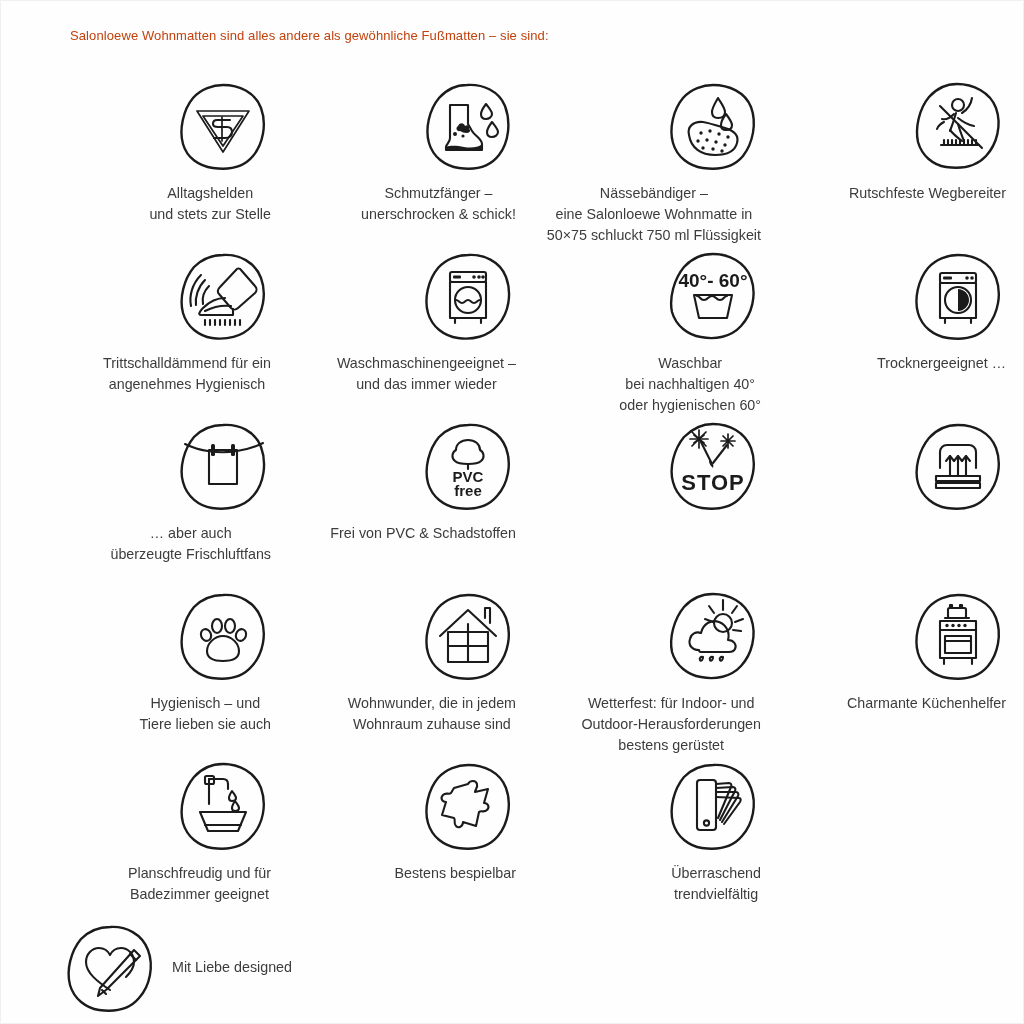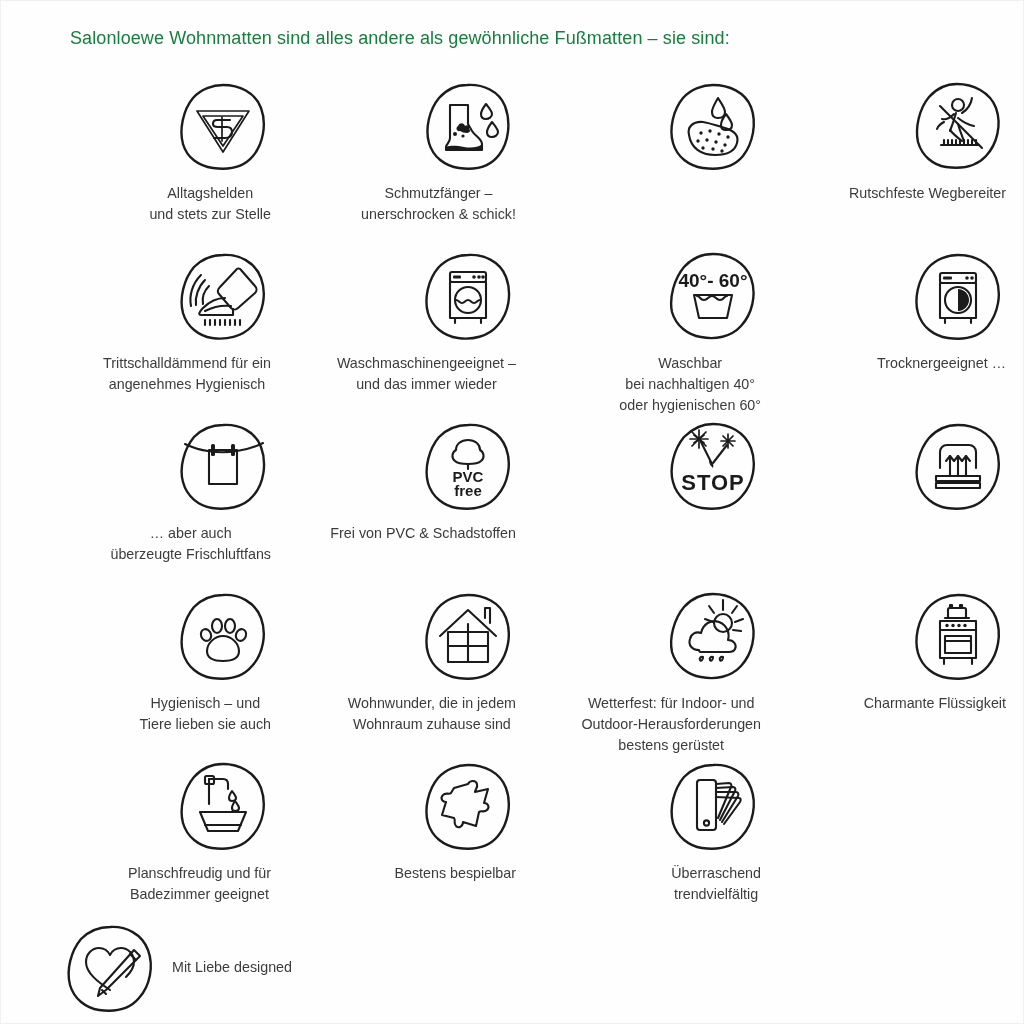--- a/index.html
+++ b/index.html
@@ -27,23 +27,23 @@
     position: absolute;
     inset: 0;
     border: 1px solid #f0f0f0;
     pointer-events: none;
   }
 
   #headline {
     position: absolute;
     left: 70px;
     top: 28px;
-    font-size: 18px;
+    font-size: 13px;
     letter-spacing: 0.1px;
-    color: #15803d;
+    color: #c2410c;
     white-space: nowrap;
   }
 
   #grid {
     position: absolute;
     left: 26px;
     top: 78px;
     width: 980px;
     display: grid;
     grid-template-columns: repeat(4, 245px);
@@ -148,20 +148,23 @@
             <circle class="stf" cx="63" cy="59" r="1.7"></circle>
           <circle class="stf" cx="33" cy="63" r="1.7"></circle>
             <circle class="stf" cx="42" cy="62" r="1.7"></circle>
           <circle class="stf" cx="51" cy="64" r="1.7"></circle>
             <circle class="stf" cx="60" cy="67" r="1.7"></circle>
           <circle class="stf" cx="38" cy="70" r="1.7"></circle>
             <circle class="stf" cx="48" cy="71" r="1.7"></circle>
           <circle class="stf" cx="57" cy="73" r="1.7"></circle>
         </svg>
       </div>
+      <div class="caption">Nässebändiger –
+eine Salonloewe Wohnmatte in
+50×75 schluckt 750 ml Flüssigkeit</div>
     </div>
 
     <div class="cell">
       <div class="badge">
         <svg viewBox="0 0 96 96">
           <path class="ring" d="M47 6 C63 6 80 14 86 30 C92 47 87 66 76 78 C66 89 50 91 36 89 C23 87 12 78 8 64 C5 50 9 31 19 19 C27 10 37 6 47 6 Z"></path>
           <circle class="st" cx="48" cy="27" r="6"></circle>
           <path class="st" d="M44 36 C40 40 36 42 32 41"></path>
           <path class="st" d="M52 35 C57 32 61 26 62 20"></path>
           <path class="st" d="M46 35 C44 42 42 48 40 53"></path>
@@ -409,21 +412,21 @@
           <rect class="st" x="35" y="48" width="26" height="17"></rect>
           <path class="st" d="M35 53 L61 53"></path>
           <circle class="stf" cx="37" cy="37.5" r="1.7"></circle>
             <circle class="stf" cx="43" cy="37.5" r="1.7"></circle>
           <circle class="stf" cx="49" cy="37.5" r="1.7"></circle>
             <circle class="stf" cx="55" cy="37.5" r="1.7"></circle>
           <path class="st" d="M34 70 L34 76"></path>
             <path class="st" d="M62 70 L62 76"></path>
         </svg>
       </div>
-      <div class="caption">Charmante Flüssigkeit</div>
+      <div class="caption">Charmante Küchenhelfer</div>
     </div>
 
     <div class="cell">
       <div class="badge">
         <svg viewBox="0 0 96 96">
           <path class="ring" d="M48 6 C64 6 80 14 86 30 C92 47 88 66 77 78 C67 90 51 92 37 90 C24 88 12 79 8 65 C4 50 9 31 19 19 C27 10 38 6 48 6 Z"></path>
           <path class="st" d="M34 21 L34 46"></path>
           <path class="st" d="M34 21 L48 21 C51 21 53 23 53 26 L53 31"></path>
           <rect class="st" x="30" y="18" width="9" height="8" rx="1.5"></rect>
           <path class="st" d="M57 33 C59 36 61 38 61 40 C61 42 59 43 57 43 C55 43 54 42 54 40 C54 38 55 36 57 33 Z"></path>

